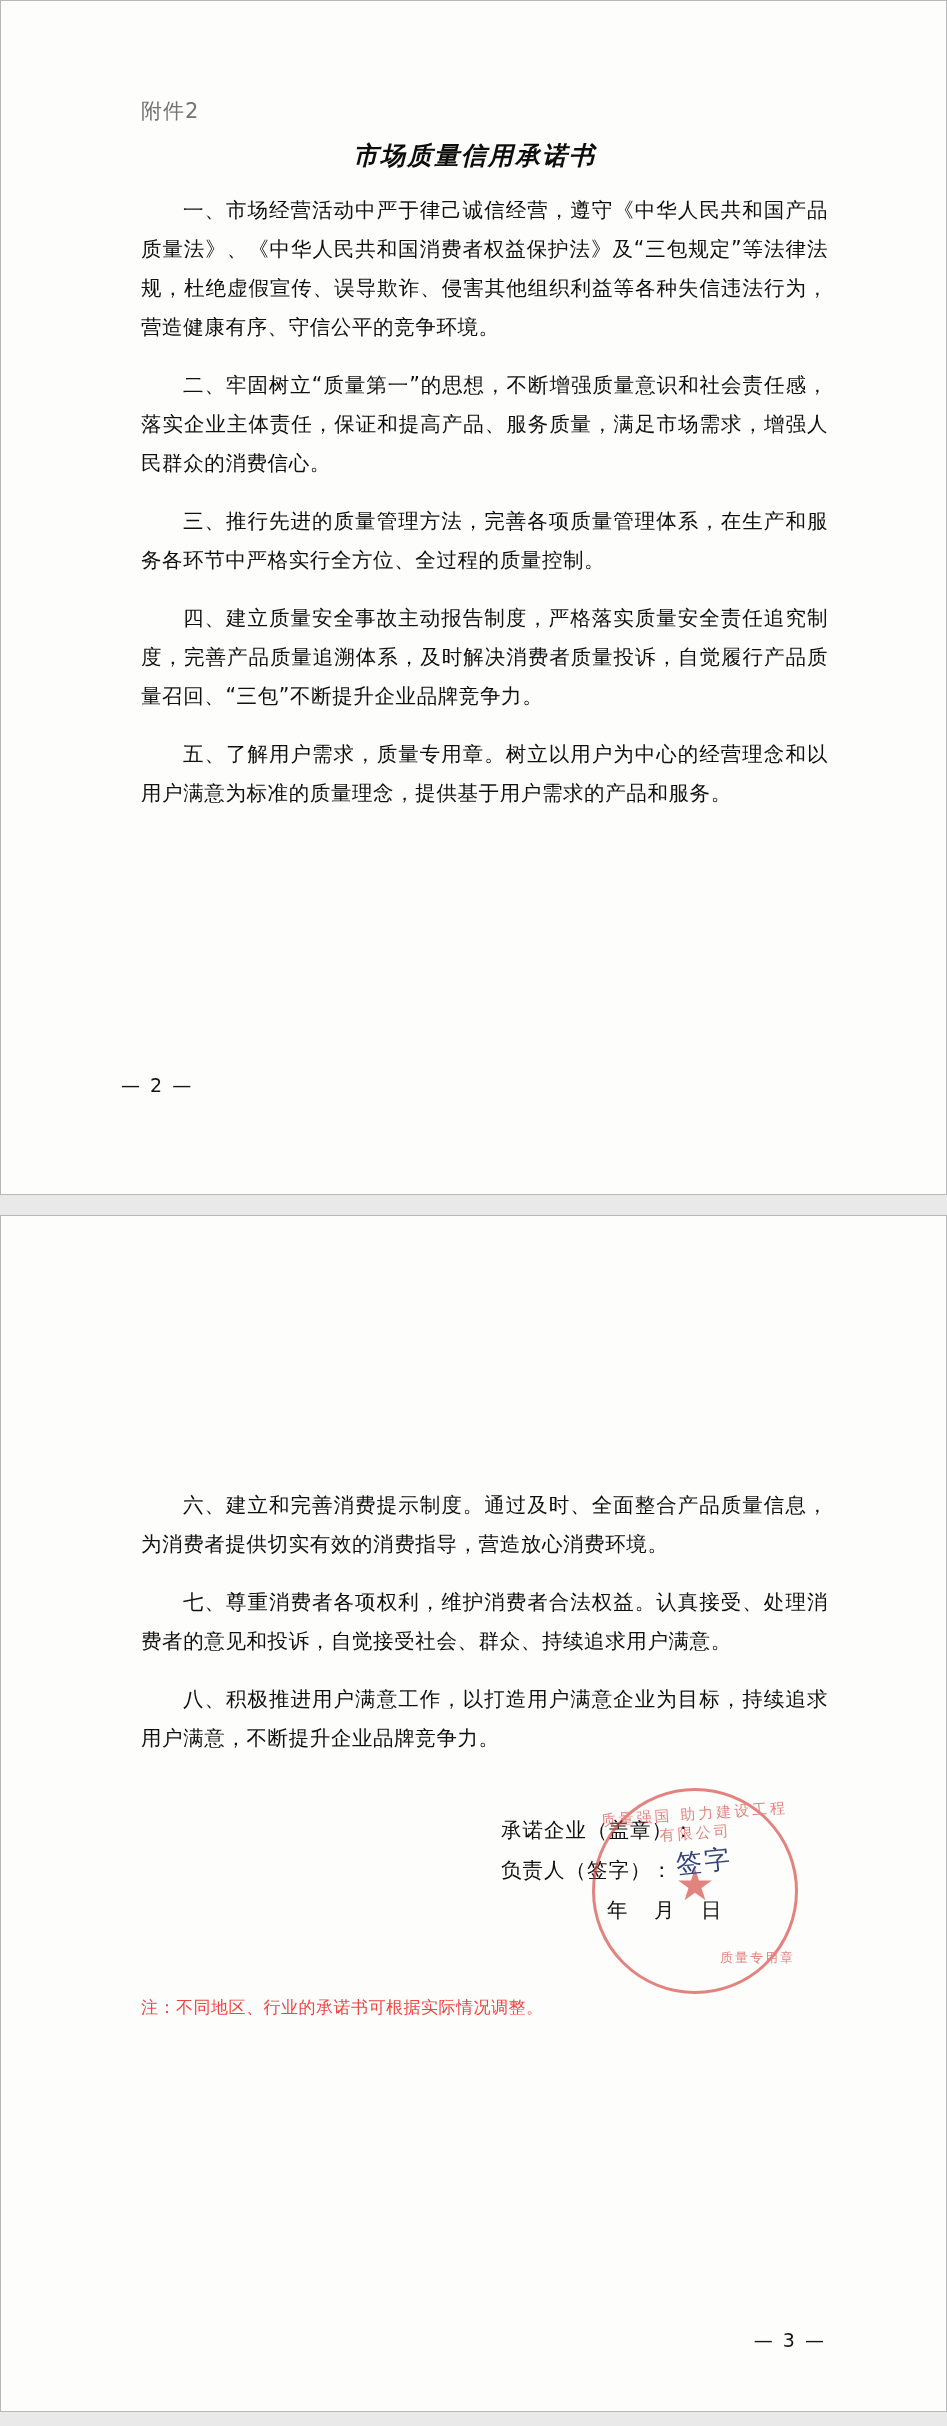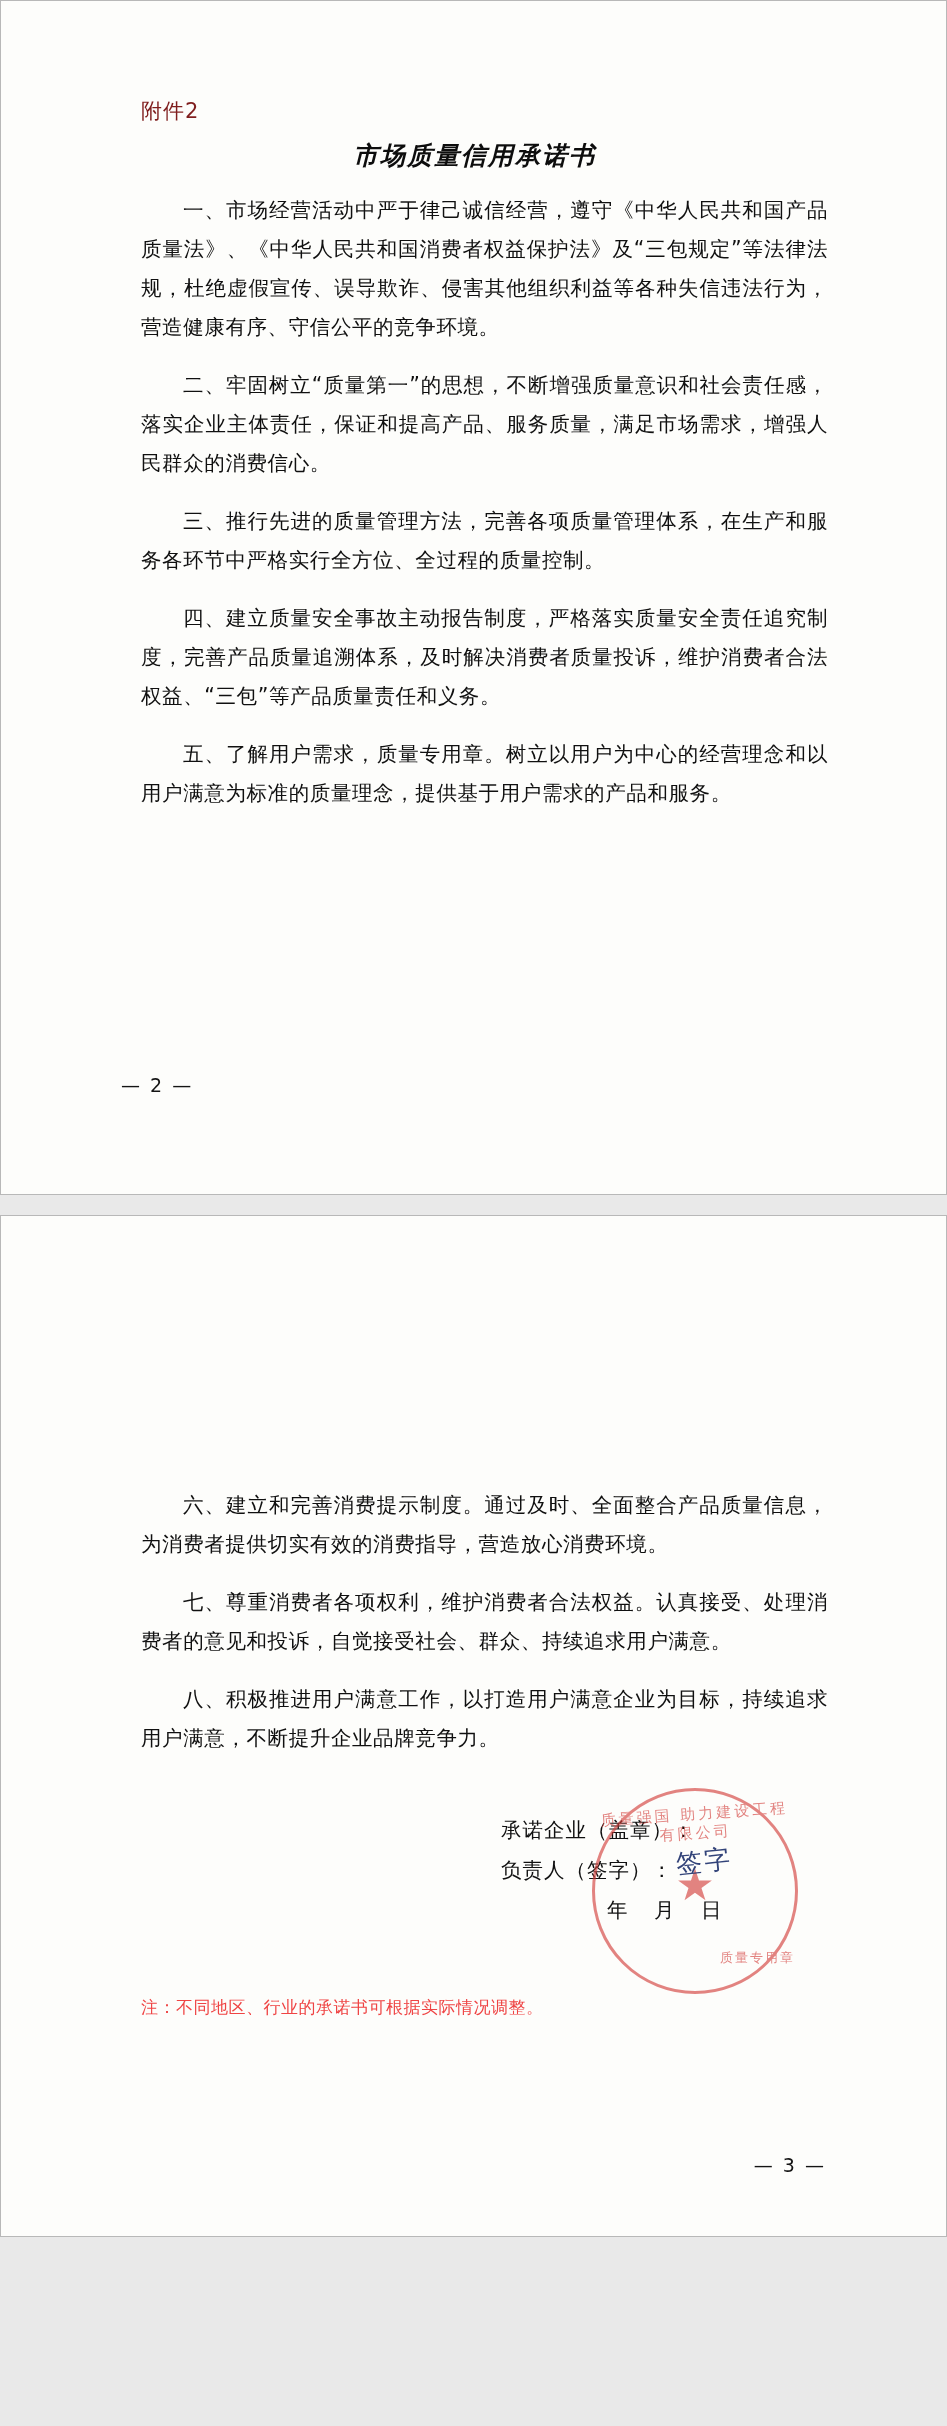--- a/index.html
+++ b/index.html
@@ -21,31 +21,31 @@
     background: #fdfdfb;
     border: 1px solid #b8b8b8;
     box-sizing: border-box;
     overflow: hidden;
   }
   .page-1 {
     height: 1195px;
     margin-bottom: 20px;
   }
   .page-2 {
-    height: 1022px;
+    height: 1197px;
   }
   .inner {
     position: absolute;
     left: 140px;
     right: 120px;
     top: 0;
   }
   .attach-label {
     font-size: 21px;
-    color: #7f1d1d;
+    color: #737373;
     letter-spacing: 1px;
     margin-top: 96px;
     font-family: "DejaVu Sans", sans-serif;
   }
   .doc-title {
     text-align: center;
     font-size: 25px;
     font-weight: bold;
     color: #0d0d0d;
     letter-spacing: 2px;
@@ -171,21 +171,21 @@
 <div class="doc">
 
   <section class="page page-1">
     <div class="inner">
       <div class="attach-label">附件2</div>
       <h1 class="doc-title">市场质量信用承诺书</h1>
 
       <p class="para">一、市场经营活动中严于律己诚信经营，遵守《中华人民共和国产品质量法》、《中华人民共和国消费者权益保护法》及“三包规定”等法律法规，杜绝虚假宣传、误导欺诈、侵害其他组织利益等各种失信违法行为，营造健康有序、守信公平的竞争环境。</p>
       <p class="para">二、牢固树立“质量第一”的思想，不断增强质量意识和社会责任感，落实企业主体责任，保证和提高产品、服务质量，满足市场需求，增强人民群众的消费信心。</p>
       <p class="para">三、推行先进的质量管理方法，完善各项质量管理体系，在生产和服务各环节中严格实行全方位、全过程的质量控制。</p>
-      <p class="para">四、建立质量安全事故主动报告制度，严格落实质量安全责任追究制度，完善产品质量追溯体系，及时解决消费者质量投诉，维护消费者合法权益、“三包”等产品质量责任和义务。</p>
+      <p class="para">四、建立质量安全事故主动报告制度，严格落实质量安全责任追究制度，完善产品质量追溯体系，及时解决消费者质量投诉，自觉履行产品质量召回、“三包”不断提升企业品牌竞争力。</p>
       <p class="para">五、了解用户需求，质量专用章。树立以用户为中心的经营理念和以用户满意为标准的质量理念，提供基于用户需求的产品和服务。</p>
     </div>
     <div class="pagenum pagenum-left">— 2 —</div>
   </section>
 
   <section class="page page-2">
     <div class="inner">
       <p class="para" style="margin-top:210px;">六、建立和完善消费提示制度。通过及时、全面整合产品质量信息，为消费者提供切实有效的消费指导，营造放心消费环境。</p>
       <p class="para">七、尊重消费者各项权利，维护消费者合法权益。认真接受、处理消费者的意见和投诉，自觉接受社会、群众、持续追求用户满意。</p>
       <p class="para">八、积极推进用户满意工作，以打造用户满意企业为目标，持续追求用户满意，不断提升企业品牌竞争力。</p>

